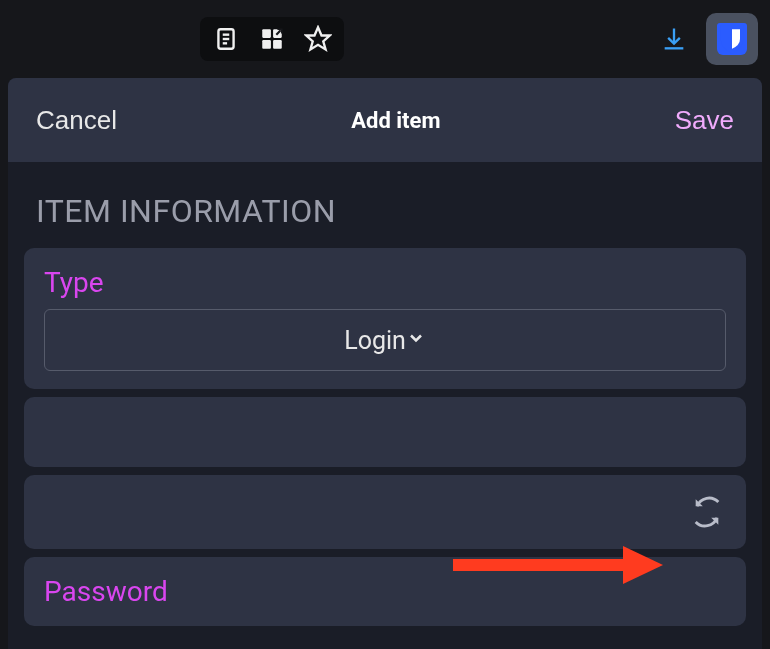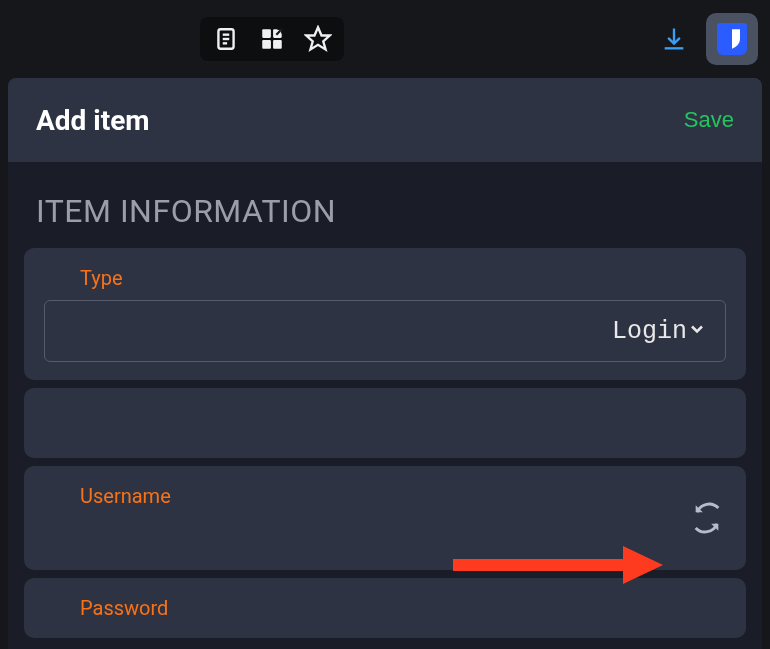--- a/index.html
+++ b/index.html
@@ -99,26 +99,26 @@
     }
     .cancel-btn {
       color: #e8e8e8;
       font-size: 26px;
       background: none;
       border: none;
       cursor: pointer;
     }
     .header-title {
       color: #ffffff;
-      font-size: 28px;
+      font-size: 22px;
       font-weight: 700;
     }
     .save-btn {
-      color: #22c55e;
-      font-size: 22px;
+      color: #f0abfc;
+      font-size: 26px;
       background: none;
       border: none;
       cursor: pointer;
     }
     .popup-body {
       padding: 30px 16px 0 16px;
     }
     .section-title {
       color: #9a9daa;
       font-size: 32px;
@@ -126,35 +126,33 @@
       padding-left: 12px;
       margin-bottom: 18px;
     }
     .field-card {
       background: #2e3344;
       border-radius: 10px;
       margin-bottom: 8px;
       padding: 18px 20px;
     }
     .field-label {
-      color: #f97316;
-      font-size: 20px;
+      color: #d946ef;
+      font-size: 28px;
       margin-bottom: 10px;
-      margin-left: 36px;
     }
     .type-select {
       border: 1px solid #565b6b;
       border-radius: 6px;
       height: 62px;
       display: flex;
       align-items: center;
-      justify-content: flex-end;
+      justify-content: center;
       padding: 0 18px;
       margin-top: 6px;
-      font-family: Liberation Mono, monospace;
     }
     .type-value {
       color: #e8e8e8;
       font-size: 25px;
     }
     .chevron {
       color: #e8e8e8;
     }
     .field-with-action {
       display: flex;
@@ -227,20 +225,21 @@
           <path d="M3 2 L21 2 L21 14 Q21 20 12 25 Q3 20 3 14 Z" fill="#2b5cff"></path>
           <path d="M12 5 L12 21 Q18.5 18 18.5 13 L18.5 5 Z" fill="#ffffff"></path>
         </svg>
       </div>
     </div>
   </div>
 </div>
 
 <div class="popup">
   <div class="popup-header">
+    <button class="cancel-btn">Cancel</button>
     <div class="header-title">Add item</div>
     <button class="save-btn">Save</button>
   </div>
 
   <div class="popup-body">
     <div class="section-title">ITEM INFORMATION</div>
 
     <div class="field-card">
       <div class="field-label">Type</div>
       <div class="type-select">
@@ -253,21 +252,20 @@
       </div>
     </div>
 
     <div class="field-card">
       <div class="field-input-area"></div>
     </div>
 
     <div class="field-card">
       <div class="field-with-action">
         <div class="field-left">
-          <div class="field-label">Username</div>
           <div class="field-input-area"></div>
         </div>
         <div class="refresh-btn">
           <svg width="34" height="34" viewBox="0 0 24 24" fill="none" stroke="currentColor" stroke-width="2">
             <path d="M20 5 A9 9 0 0 0 5 8"></path>
             <polyline points="4 3 4 8 9 8" fill="currentColor" stroke="none"></polyline>
             <path d="M4 19 A9 9 0 0 0 19 16"></path>
             <polyline points="20 21 20 16 15 16" fill="currentColor" stroke="none"></polyline>
           </svg>
         </div>

